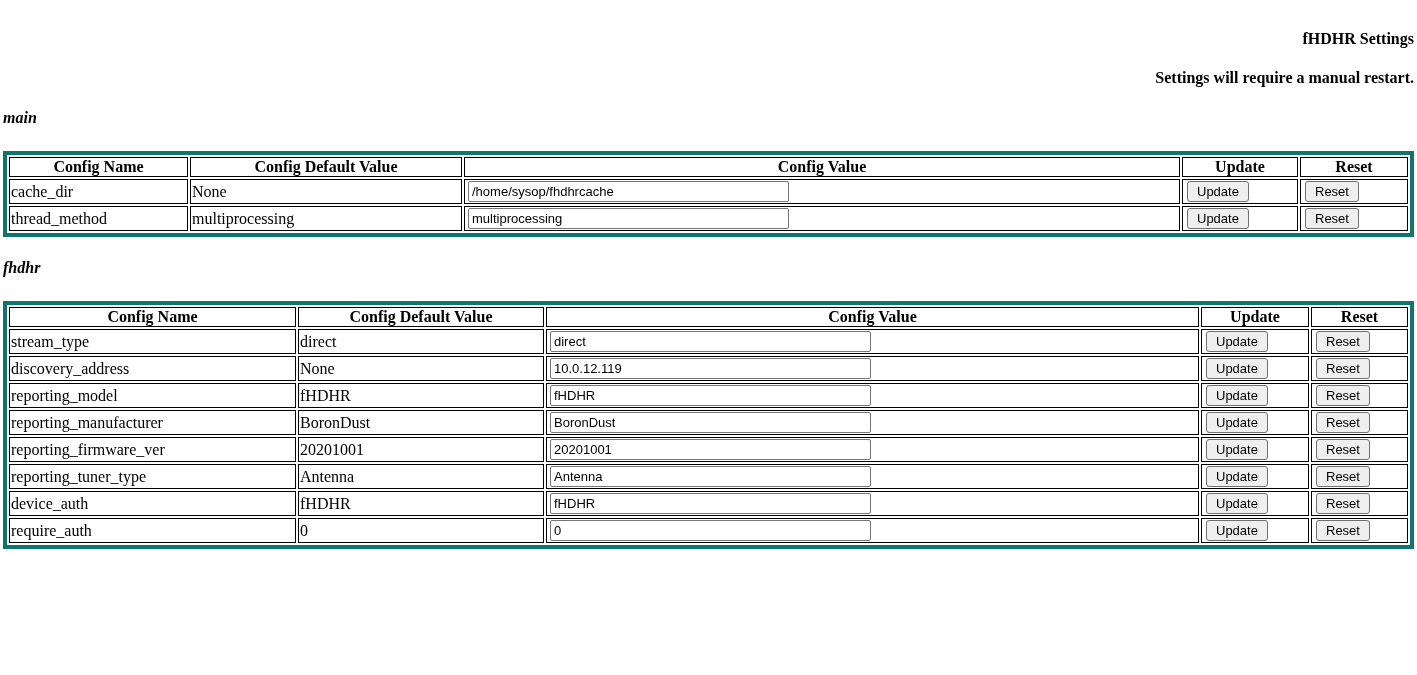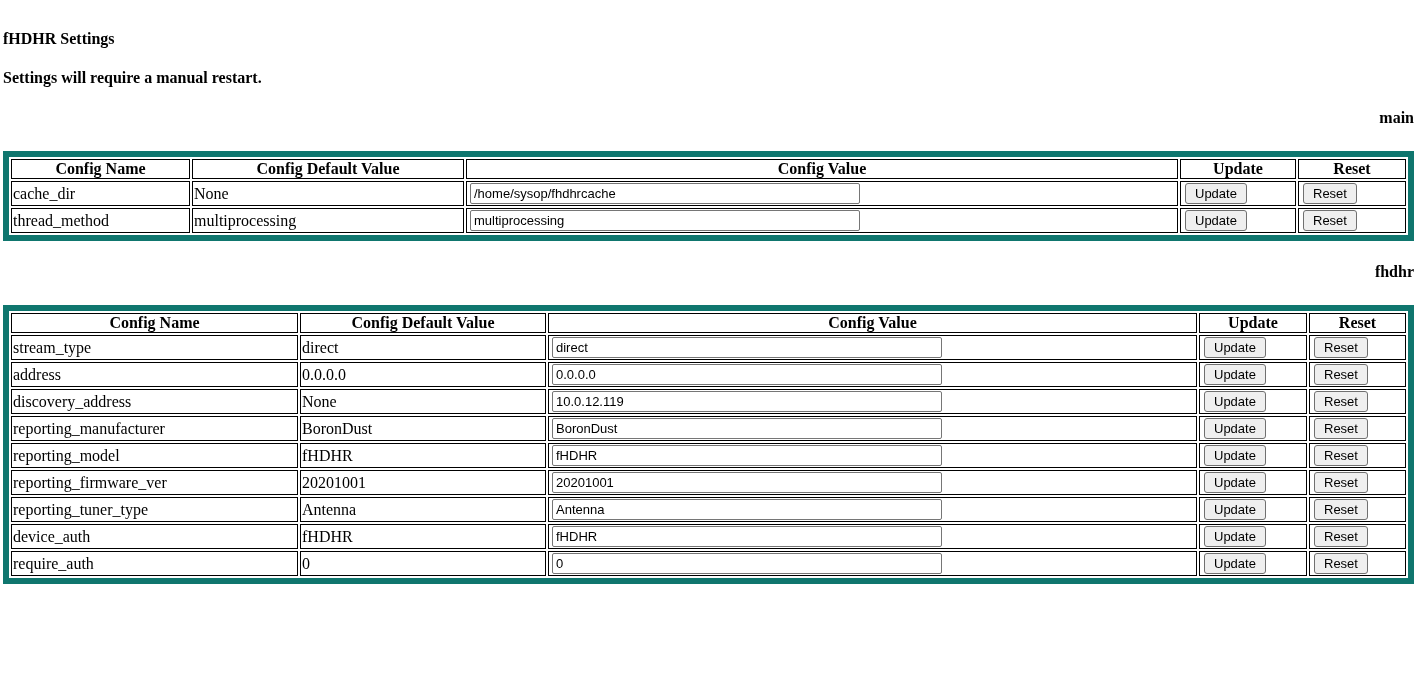--- a/index.html
+++ b/index.html
@@ -7,36 +7,37 @@
     padding: 0;
     background: #ffffff;
     color: #000000;
     font-family: "Liberation Serif", "DejaVu Serif", serif;
     font-size: 16px;
   }
   .page {
     padding: 0 3px;
   }
   .page-heading {
+    text-align: right;
+    font-weight: bold;
+    margin: 21px 0;
+  }
+  .page-heading.first {
+    margin-top: 30px;
+  }
+  .section-heading {
     text-align: left;
     font-weight: bold;
-    margin: 21px 0;
-  }
-  .page-heading.first {
-    margin-top: 30px;
-  }
-  .section-heading {
-    text-align: right;
-    font-weight: bold;
     margin: 22px 0 24px 0;
+    font-style: italic;
   }
   table.settings-table {
     width: 100%;
     table-layout: fixed;
-    border: 6px solid #0f766e;
+    border: 4px solid #0f766e;
     border-spacing: 2px;
     border-collapse: separate;
   }
   table.settings-table th,
   table.settings-table td {
     border: 1px solid #000000;
     padding: 0 1px;
     overflow: hidden;
     white-space: nowrap;
     text-align: left;
@@ -56,21 +57,21 @@
   table.section-0 col.col-update  { width: 116px; }
   table.section-0 col.col-reset   { width: 108px; }
   
   table.section-1 col.col-name    { width: 287px; }
   table.section-1 col.col-default { width: 246px; }
   table.section-1 col.col-update  { width: 108px; }
   table.section-1 col.col-reset   { width: 97px; }
 
   input.value-input {
     box-sizing: border-box;
-    width: 390px;
+    width: 321px;
     max-width: 98%;
     height: 21px;
     margin: 1px 0 1px 2px;
     padding: 1px 3px;
     border: 1px solid #767676;
     border-radius: 2px;
     background: #ffffff;
     color: #000000;
     font-family: "Liberation Sans", "DejaVu Sans", sans-serif;
     font-size: 13px;
@@ -177,68 +178,55 @@
     <td>
       <button type="button" class="form-button">Update</button>
     </td>
     <td>
       <button type="button" class="form-button">Reset</button>
     </td>
   </tr>
 
 
 
-  <tr>
-    <td>address</td>
-    <td>0.0.0.0</td>
-    <td>
-      <input type="text" class="value-input" value="0.0.0.0" style="">
-    </td>
-    <td>
-      <button type="button" class="form-button">Update</button>
-    </td>
-    <td>
-      <button type="button" class="form-button">Reset</button>
-    </td>
-  </tr>
 
   <tr>
     <td>discovery_address</td>
     <td>None</td>
     <td>
       <input type="text" class="value-input" value="10.0.12.119" style="">
     </td>
     <td>
       <button type="button" class="form-button">Update</button>
     </td>
     <td>
       <button type="button" class="form-button">Reset</button>
     </td>
   </tr>
 
 
   <tr>
+    <td>reporting_model</td>
+    <td>fHDHR</td>
+    <td>
+      <input type="text" class="value-input" value="fHDHR" style="">
+    </td>
+    <td>
+      <button type="button" class="form-button">Update</button>
+    </td>
+    <td>
+      <button type="button" class="form-button">Reset</button>
+    </td>
+  </tr>
+
+  <tr>
     <td>reporting_manufacturer</td>
     <td>BoronDust</td>
     <td>
       <input type="text" class="value-input" value="BoronDust" style="">
-    </td>
-    <td>
-      <button type="button" class="form-button">Update</button>
-    </td>
-    <td>
-      <button type="button" class="form-button">Reset</button>
-    </td>
-  </tr>
-
-  <tr>
-    <td>reporting_model</td>
-    <td>fHDHR</td>
-    <td>
-      <input type="text" class="value-input" value="fHDHR" style="">
     </td>
     <td>
       <button type="button" class="form-button">Update</button>
     </td>
     <td>
       <button type="button" class="form-button">Reset</button>
     </td>
   </tr>
 
   <tr>

